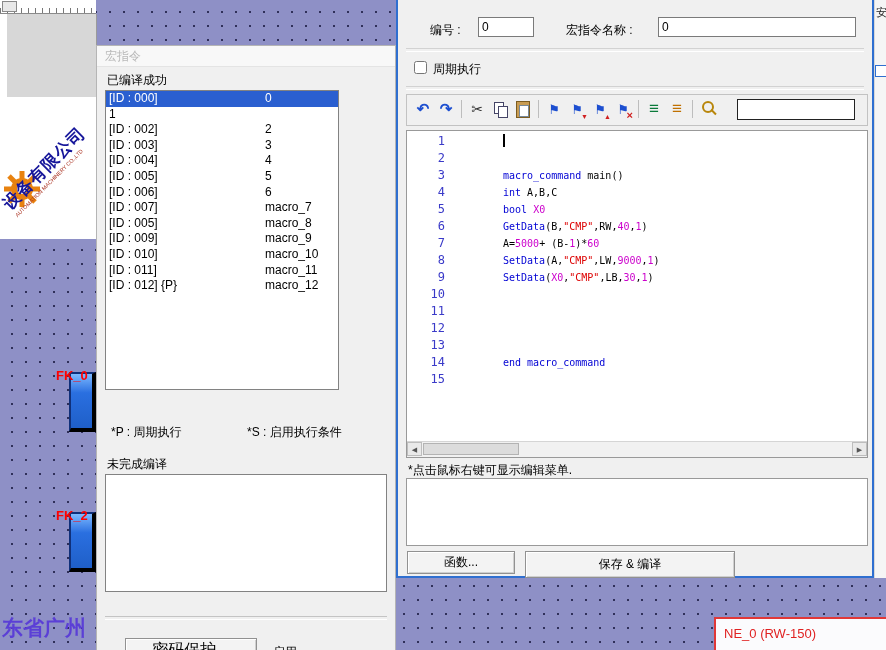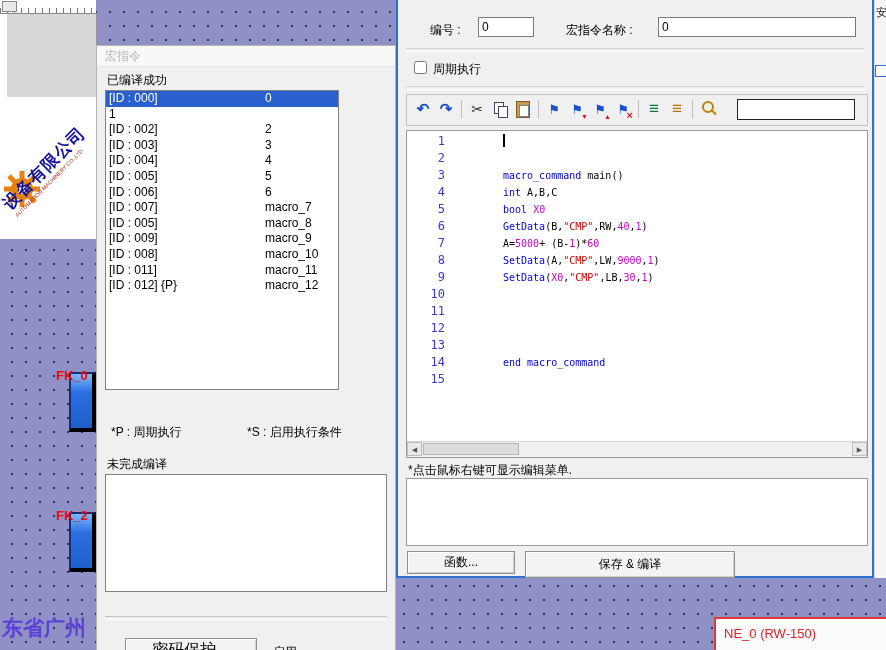--- a/index.html
+++ b/index.html
@@ -188,21 +188,21 @@
         </div>
         <div class="lb-row">
           <span class="lb-id">[ID : 005]</span>
           <span class="lb-name">macro_8</span>
         </div>
         <div class="lb-row">
           <span class="lb-id">[ID : 009]</span>
           <span class="lb-name">macro_9</span>
         </div>
         <div class="lb-row">
-          <span class="lb-id">[ID : 008]</span>
+          <span class="lb-id">[ID : 010]</span>
           <span class="lb-name">macro_10</span>
         </div>
         <div class="lb-row">
           <span class="lb-id">[ID : 011]</span>
           <span class="lb-name">macro_11</span>
         </div>
         <div class="lb-row">
           <span class="lb-id">[ID : 012] {P}</span>
           <span class="lb-name">macro_12</span>
         </div>

